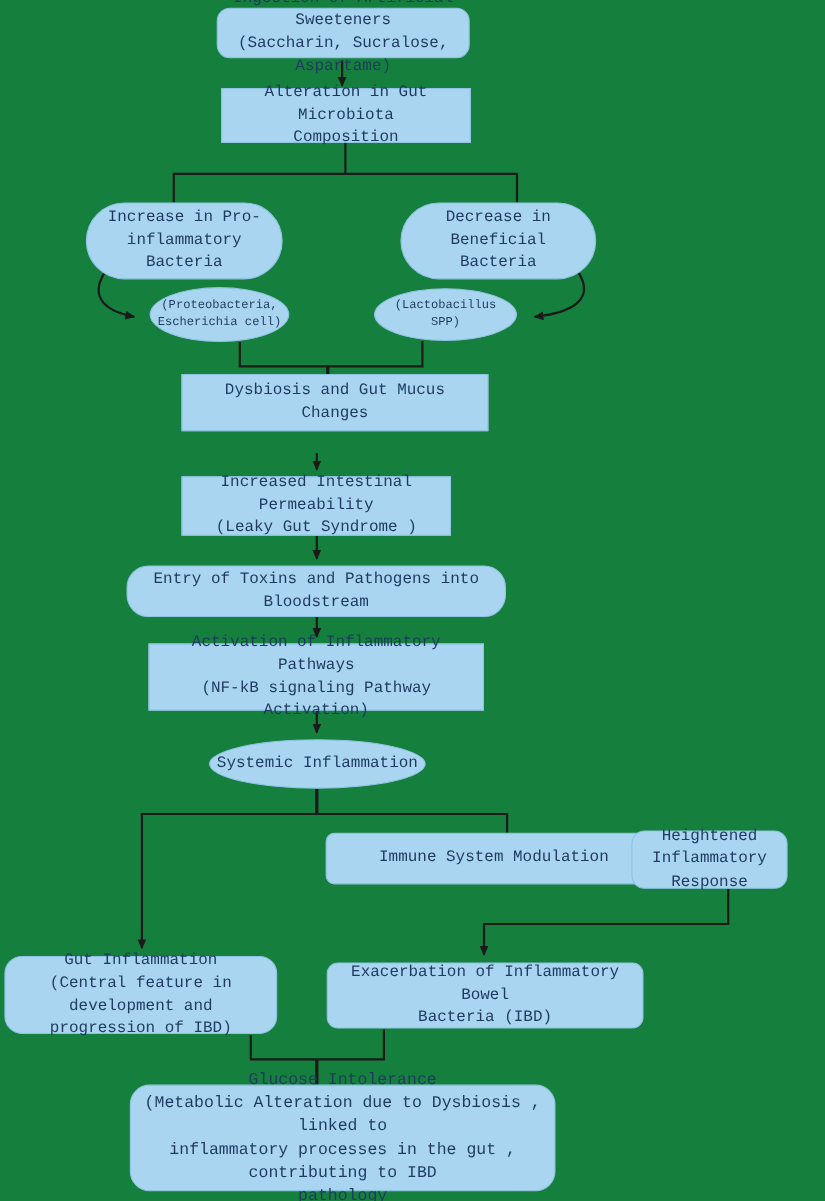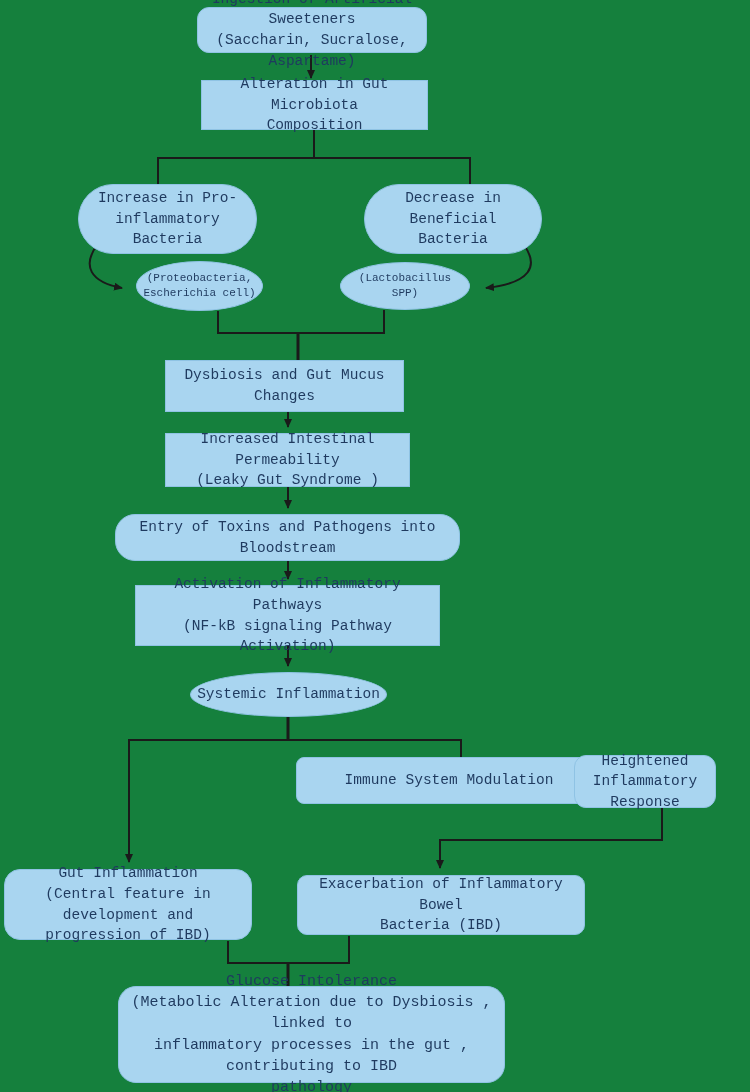--- a/index.html
+++ b/index.html
@@ -14,21 +14,21 @@
         border:1px solid var(--node-border,#8fc3e4);color:var(--text,#1f3a5f);
         font-size:14.5px;line-height:1.42;padding:2px 4px;}
   .small{font-size:11px;line-height:1.35;}
   
   #n-ingestion{left:197px;top:7px;width:230px;height:46px;border-radius:12px;}
   #n-alteration{left:201px;top:80px;width:227px;height:50px;}
   #n-increase{left:78px;top:184px;width:179px;height:70px;border-radius:36px;}
   #n-decrease{left:364px;top:184px;width:178px;height:70px;border-radius:36px;}
   #n-proteo{left:136px;top:261px;width:127px;height:50px;border-radius:50%;}
   #n-lacto{left:340px;top:262px;width:130px;height:48px;border-radius:50%;}
-  #n-dysbiosis{left:165px;top:360px;width:239px;height:52px;}
+  #n-dysbiosis{left:165px;top:340px;width:279px;height:52px;}
   #n-permeability{left:165px;top:433px;width:245px;height:54px;}
   #n-toxins{left:115px;top:514px;width:345px;height:47px;border-radius:20px;}
   #n-pathways{left:135px;top:585px;width:305px;height:61px;}
   #n-systemic{left:190px;top:672px;width:197px;height:45px;border-radius:50%;}
   #n-immune{left:296px;top:757px;width:306px;height:47px;border-radius:8px;}
   #n-heightened{left:574px;top:755px;width:142px;height:53px;border-radius:12px;}
   #n-gut{left:4px;top:869px;width:248px;height:71px;border-radius:16px;}
   #n-exacerbation{left:297px;top:875px;width:288px;height:60px;border-radius:10px;}
   #n-glucose{left:118px;top:986px;width:387px;height:97px;border-radius:18px;font-size:15px;}
 </style>

